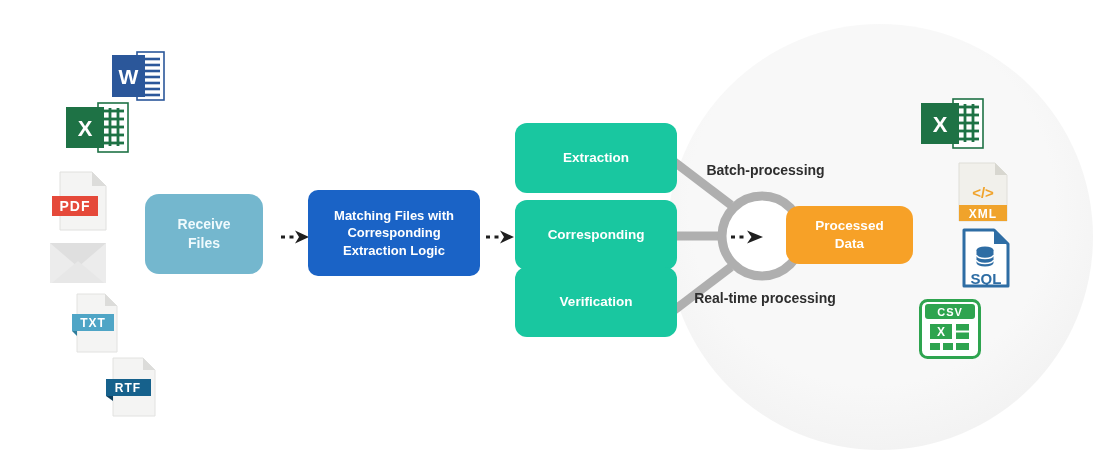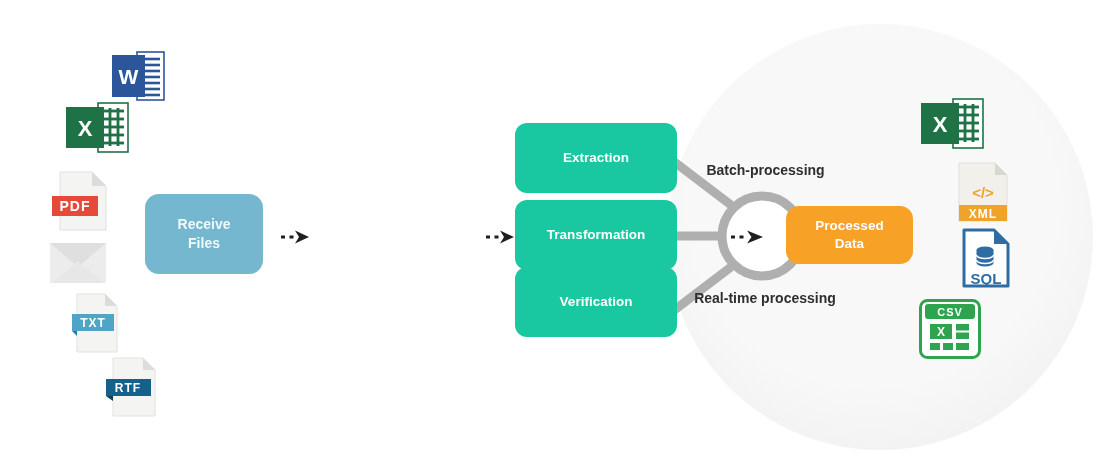--- a/index.html
+++ b/index.html
@@ -116,26 +116,29 @@
     <polygon points="37,2 49,14 37,14" fill="#DCDCDA"></polygon>
     <polygon points="0,40 7,40 7,45" fill="#0D3F5E"></polygon>
     <rect x="0" y="23" width="45" height="17" fill="#16618C"></rect>
     <text x="22" y="36" text-anchor="middle" font-size="12" font-weight="bold" fill="#FFFFFF" letter-spacing="1">RTF</text>
   </svg>
 
   <div id="receive-box" class="abs flow-box">
     <span>Receive Files</span>
   </div>
 
+  <div id="matching-box" class="abs flow-box">
+    <span>Matching Files with Corresponding Extraction Logic</span>
+  </div>
 
   <div id="step-0" class="abs flow-box step-box">
     <span>Extraction</span>
   </div>
   <div id="step-1" class="abs flow-box step-box">
-    <span>Transformation</span>
+    <span>Corresponding</span>
   </div>
   <div id="step-2" class="abs flow-box step-box">
     <span>Verification</span>
   </div>
 
   <div id="processed-box" class="abs flow-box">
     <span>Processed Data</span>
   </div>
 
   <div id="batch-label" class="abs anno">Batch-processing</div>

